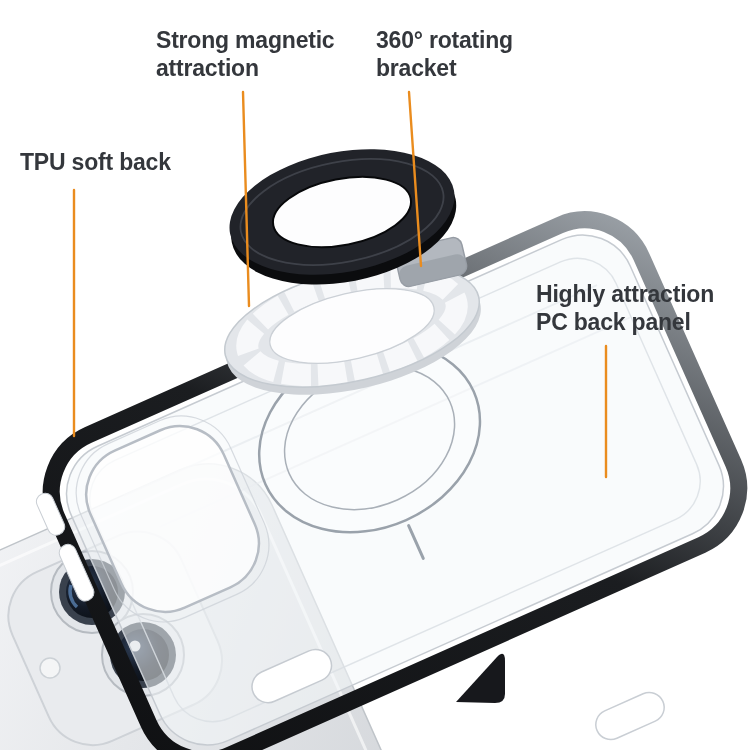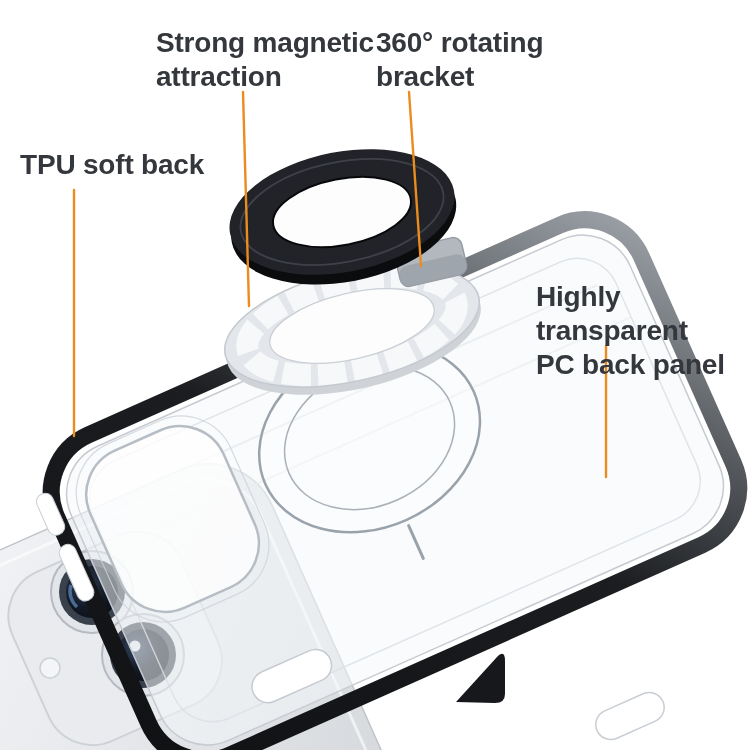--- a/index.html
+++ b/index.html
@@ -15,21 +15,21 @@
     overflow: hidden;
     background: #ffffff;
   }
   .stage svg.scene {
     position: absolute;
     left: 0;
     top: 0;
   }
   .callout {
     position: absolute;
-    font-size: 28px;
+    font-size: 23px;
     font-weight: 700;
     line-height: 1.22;
     color: #34373c;
     white-space: pre-line;
     letter-spacing: -0.2px;
   }
   .callout.tpu        { left: 20px;  top: 148px; }
   .callout.magnetic   { left: 156px; top: 26px;  }
   .callout.rotating   { left: 364px; top: 26px; margin-left: 12px;  }
   .callout.transparent{ left: 536px; top: 280px; }
@@ -139,16 +139,16 @@
   </svg>
 
   <div class="callout magnetic">Strong magnetic
 attraction</div>
 
   <div class="callout rotating">360° rotating
 bracket</div>
 
   <div class="callout tpu">TPU soft back</div>
 
-  <div class="callout transparent">Highly transparent
+  <div class="callout transparent">Highly attraction
 PC back panel</div>
 
 </div>
 
 </body></html>

